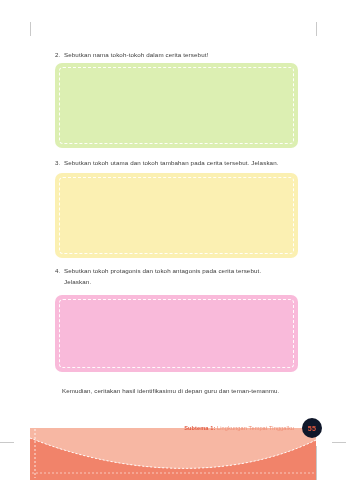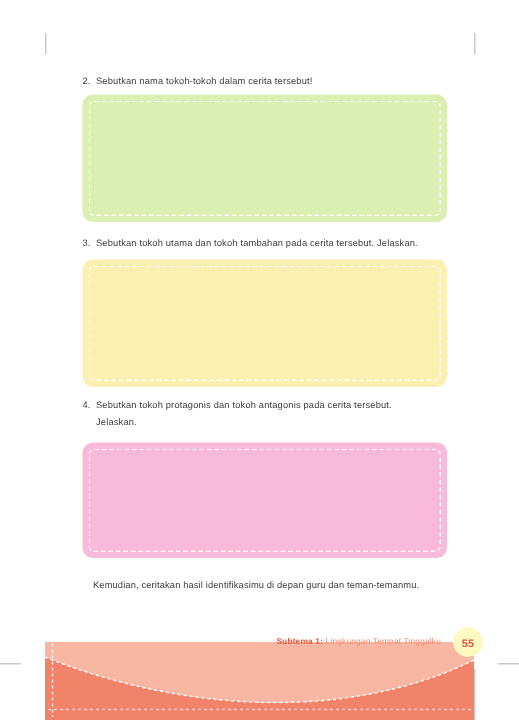--- a/index.html
+++ b/index.html
@@ -114,21 +114,21 @@
   .footer-text .ft-rest {
     color: #ef8c73;
   }
   .page-badge {
     position: absolute;
     right: 24px;
     top: 2px;
     width: 20px;
     height: 20px;
     border-radius: 50%;
-    background: #fef9c3;
+    background: #0f172a;
     color: #e2583f;
     font-size: 7.2px;
     font-weight: bold;
     display: flex;
     align-items: center;
     justify-content: center;
     letter-spacing: 0.2px;
   }
 </style>
 </head>

